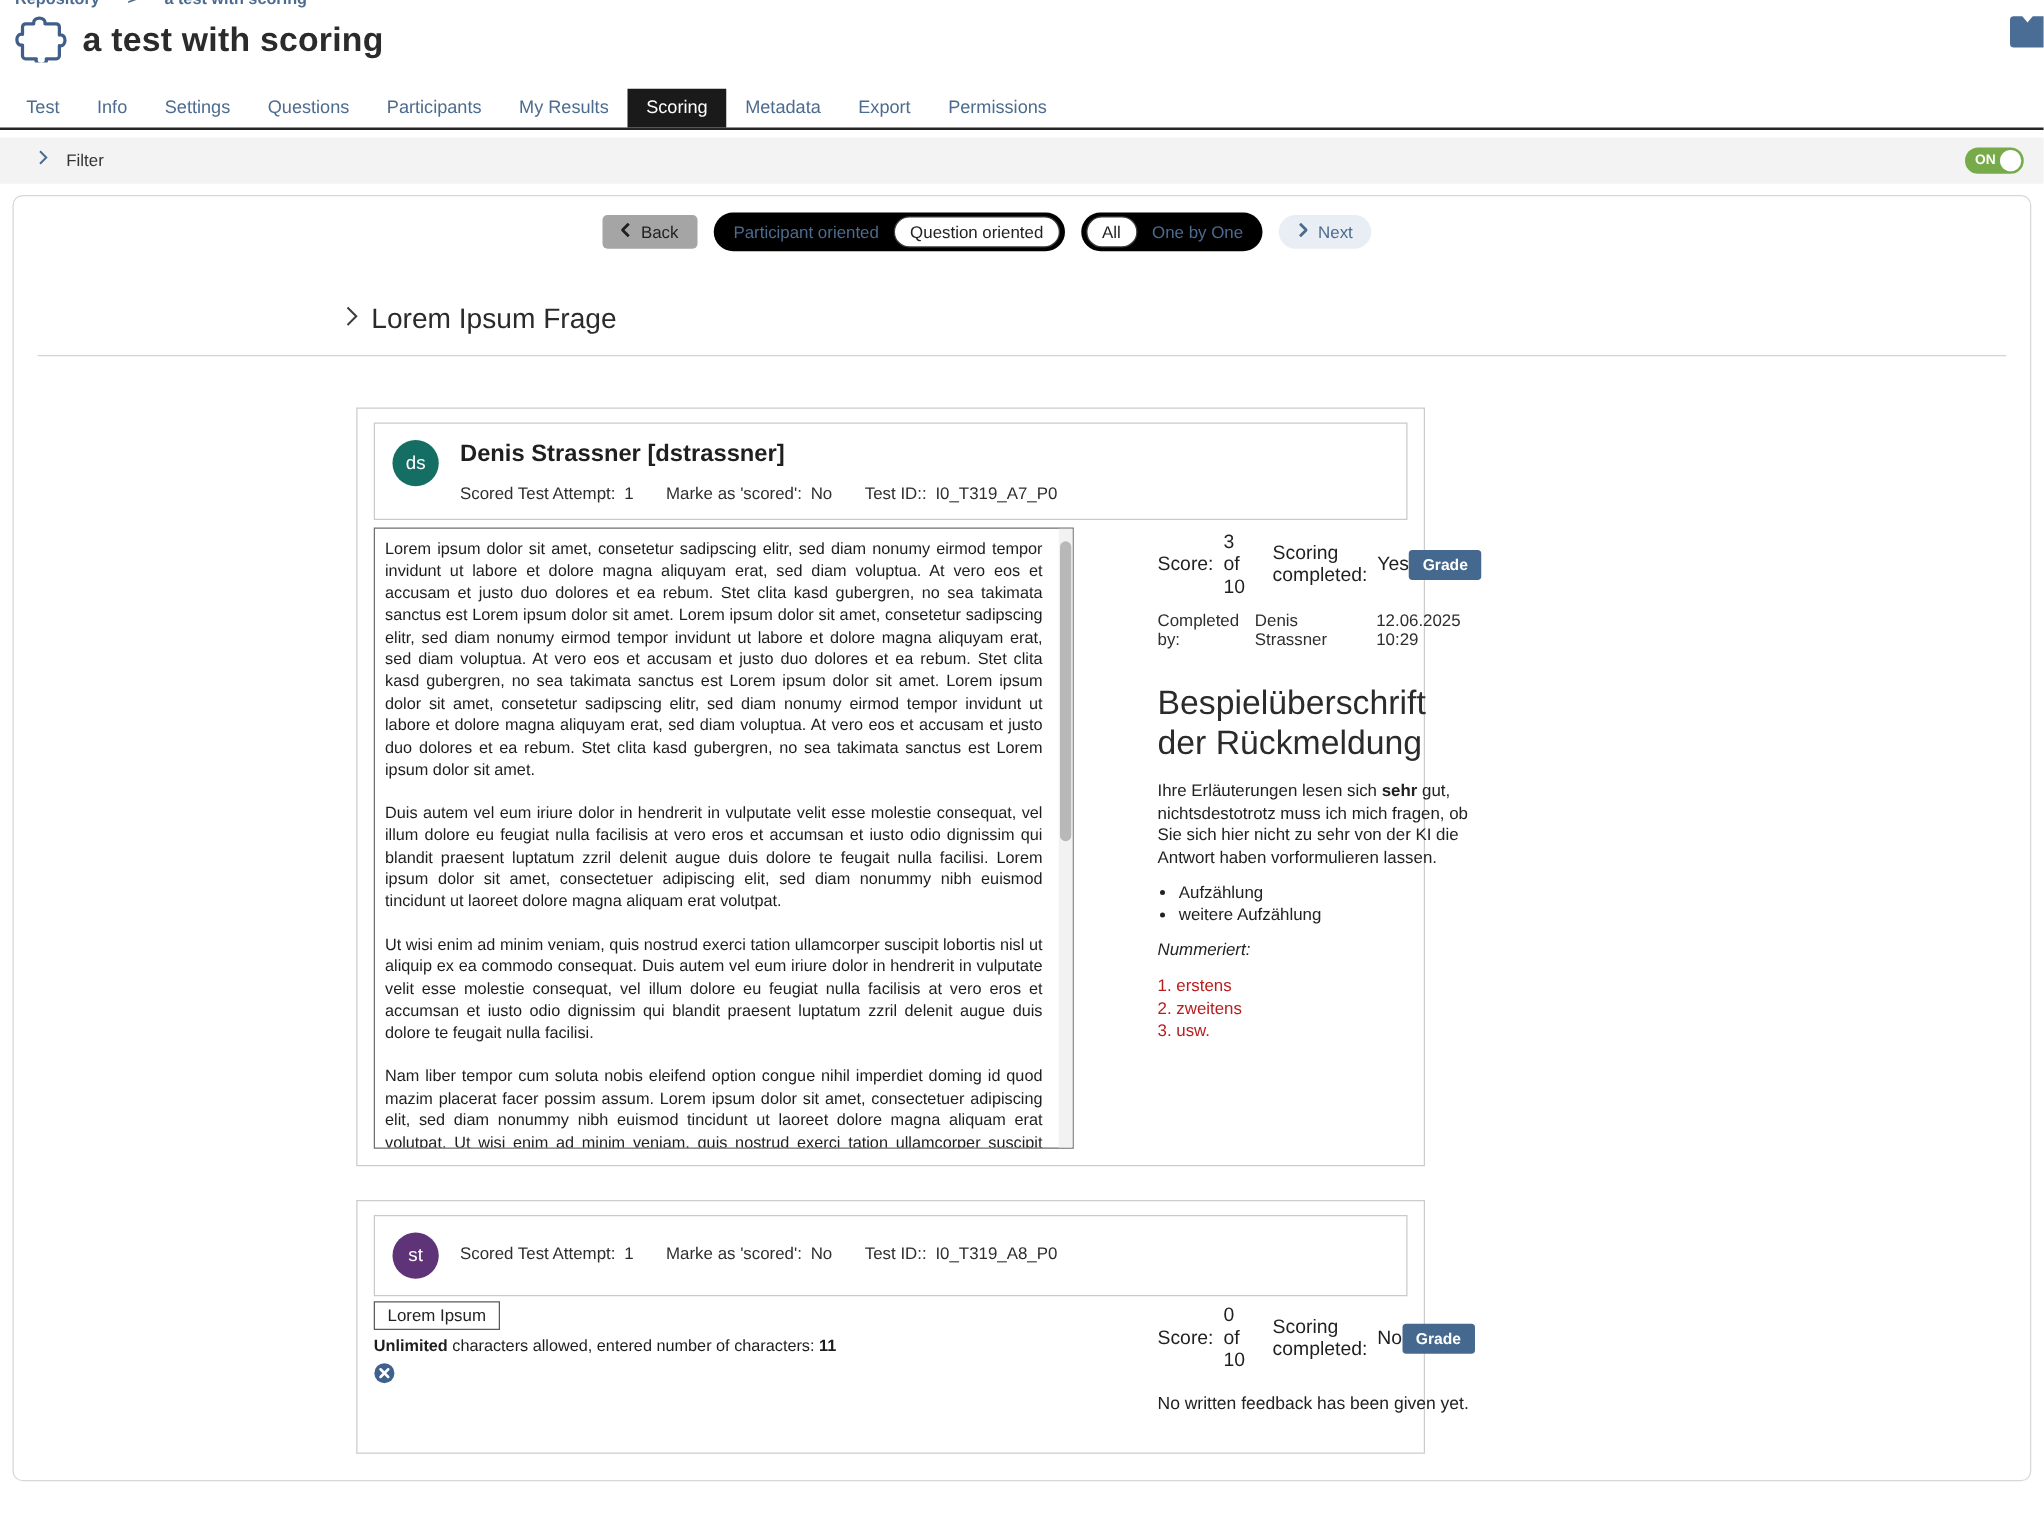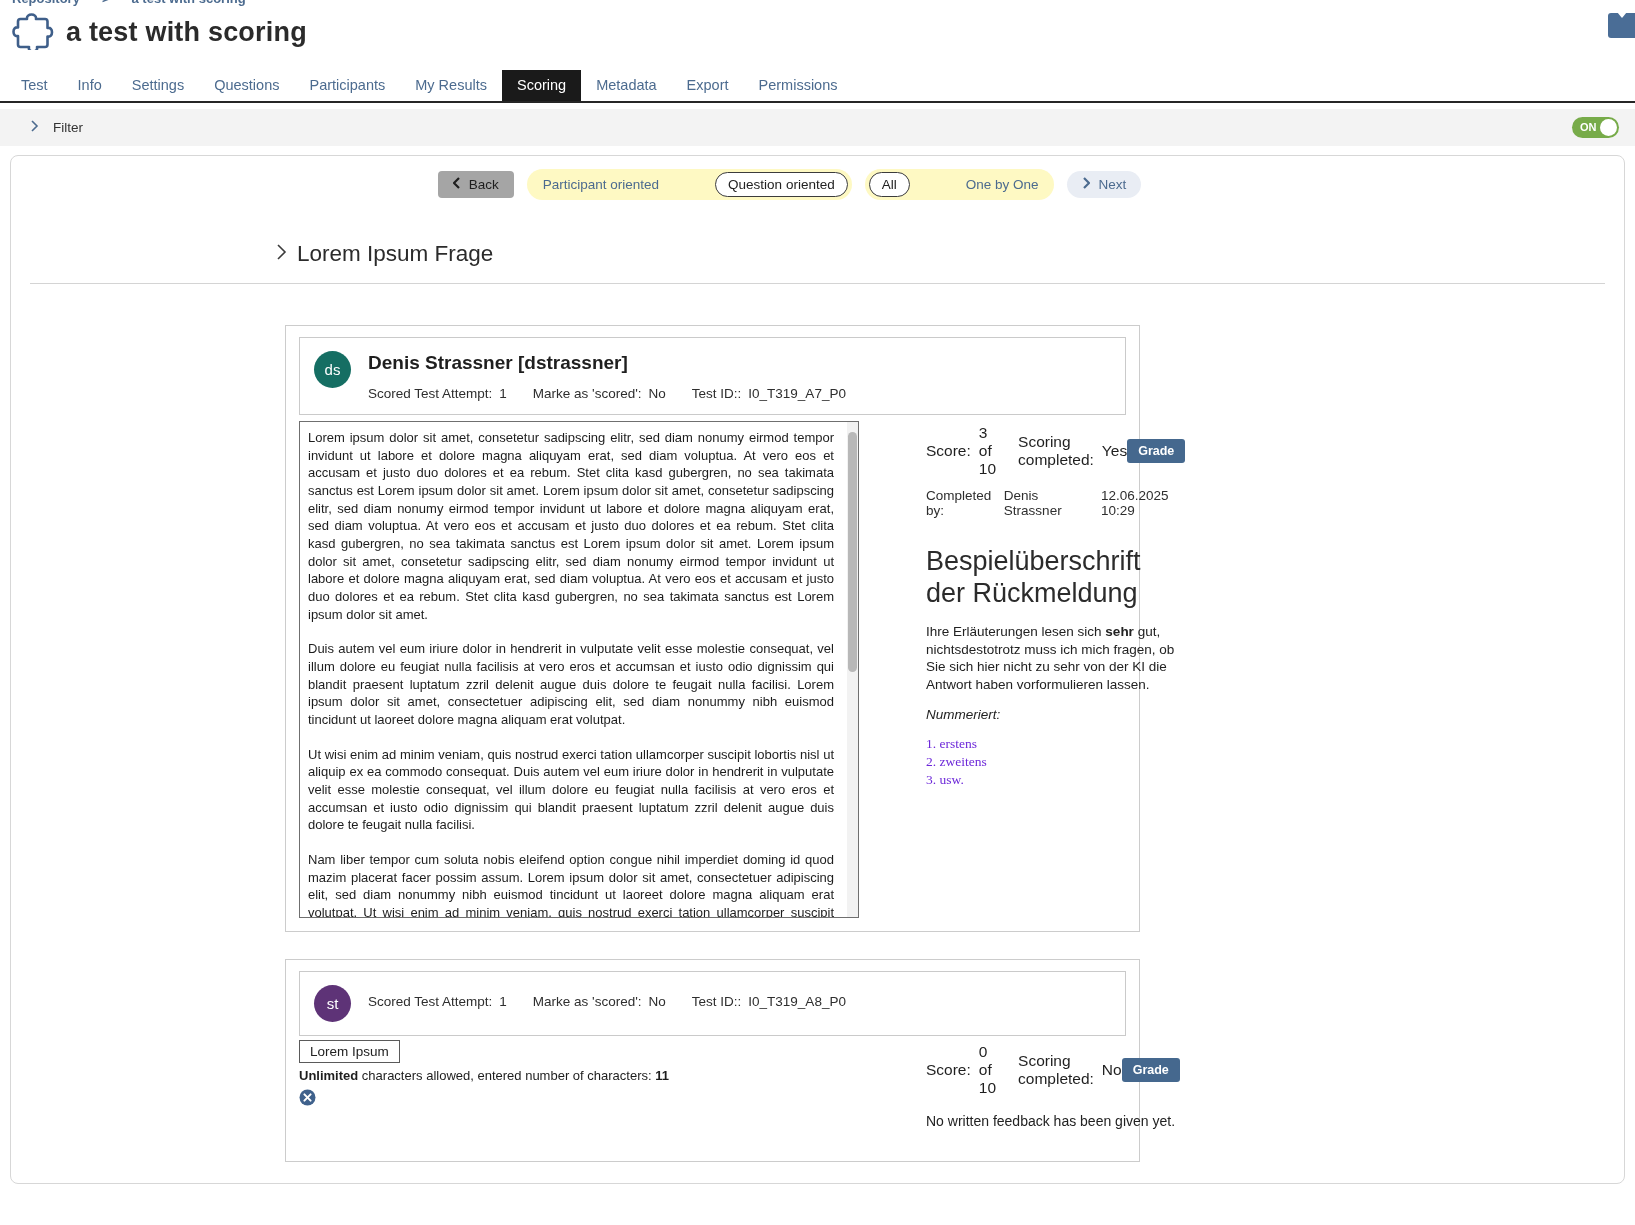--- a/index.html
+++ b/index.html
@@ -38,21 +38,21 @@
 
   
   .main-card { margin:9px 10px 0; background:#fff; border:1px solid #d7d7d7; border-radius:8px;
     padding-bottom:21px; }
 
   
   .toolbar { display:flex; align-items:center; justify-content:center; gap:13px;
     margin-top:13px; padding-right:56px; }
   .btn-back { display:flex; align-items:flex-start; gap:8px; background:#a5a5a5; border:none;
     border-radius:4px; padding:6px 15px; font-size:13.5px; color:#1e1e1e; cursor:pointer; }
-  .seg { display:flex; background:#fef9c3; border-radius:16px; padding:3px 4px;gap:44px; }
+  .seg { display:flex; background:#000000; border-radius:16px; padding:3px 4px; }
   .seg .opt { border:none; background:transparent; color:#4c6b8f; font-size:13.5px;
     padding:4px 12px; cursor:pointer; white-space:nowrap; }
   .seg .opt.selected { background:#fff; border:1px solid #3c3c3c; border-radius:14px; color:#222; }
   .btn-next { display:flex; align-items:center; gap:8px; background:#e9edf4; border:none;
     border-radius:16px; padding:6px 15px; font-size:13.5px; color:#4c6b8f; cursor:pointer; }
   .chev { display:inline-block; }
 
   
   .question-row { display:flex; align-items:center; gap:10px; margin:41px 0 0 265px; }
   .question-row h2 { font-size:22.5px; font-weight:400; color:#2b2b2b; }
@@ -87,21 +87,21 @@
     font-size:12.5px; font-weight:700; padding:5px 11px; cursor:pointer; }
   .completed-row { display:flex; gap:8px; margin-top:10px; font-size:13.5px; color:#2e2e2e; }
   .completed-row .date { margin-left:12px; }
   .fb-heading { font-size:27px; font-weight:400; color:#2b2b2b; line-height:1.2; margin-top:27px;
     max-width:330px; }
   .fb-para { font-size:13.5px; line-height:1.32; margin-top:13px; color:#222; }
   .fb-para b { font-weight:700; }
   .fb-bullets { margin-top:11px; padding-left:17px; font-size:13.5px; color:#222; }
   .fb-bullets li { margin-bottom:3px; }
   .fb-italic { font-style:italic; font-size:13.5px; margin-top:13px; color:#222; }
-  .fb-numbered { margin-top:13px; font-size:13.5px; line-height:1.35; color:#6d28d9;font-family:Liberation Serif, serif; }
+  .fb-numbered { margin-top:13px; font-size:13.5px; line-height:1.35; color:#b91c1c; }
 
   
   .pcard2 { margin-top:27px; }
   .pcontent2 { display:flex; margin-top:4px; min-height:108px; }
   .left-col2 { width:560px; flex:0 0 auto; }
   .answer-chip { display:inline-block; border:1px solid #5a5a5a; padding:3px 10px;
     font-size:13.5px; color:#222; }
   .chars-line { font-size:13px; margin-top:5px; color:#1d1d1d; }
   .chars-line b { font-weight:700; }
   .x-circle { margin-top:6px; }
@@ -243,20 +243,24 @@
           <button class="btn-grade">Grade</button>
         </div>
         <div class="completed-row">
           <span>Completed by:</span>
           <span>Denis Strassner</span>
           <span class="date">12.06.2025 10:29</span>
         </div>
 
         <h3 class="fb-heading">Bespielüberschrift der Rückmeldung</h3>
         <p class="fb-para"><span>Ihre Erläuterungen lesen sich </span><b>sehr</b><span> gut, nichtsdestotrotz muss ich mich fragen, ob Sie sich hier nicht zu sehr von der KI die Antwort haben vorformulieren lassen.</span></p>
+        <ul class="fb-bullets">
+          <li>Aufzählung</li>
+          <li>weitere Aufzählung</li>
+        </ul>
         <p class="fb-italic">Nummeriert:</p>
         <div class="fb-numbered">
           <div>1. erstens</div>
           <div>2. zweitens</div>
           <div>3. usw.</div>
         </div>
       </div>
     </div>
   </section>
 

